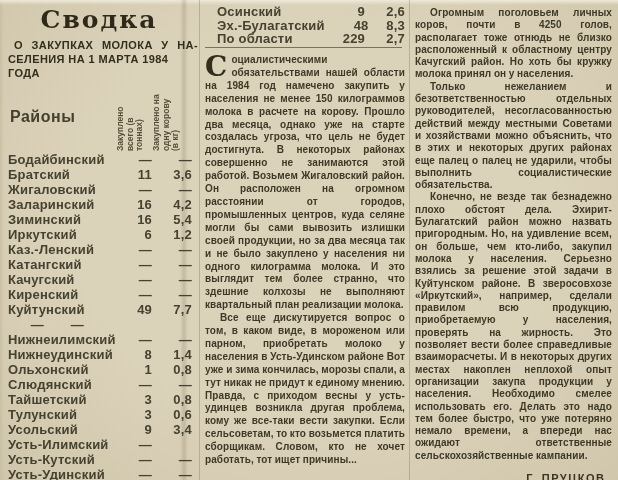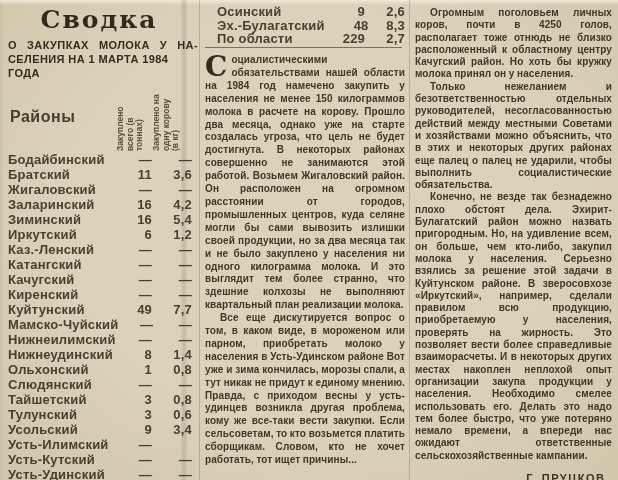--- a/index.html
+++ b/index.html
@@ -18,21 +18,21 @@
     background:linear-gradient(90deg, rgba(70,60,40,0) 0%, rgba(70,60,40,0.16) 50%, rgba(70,60,40,0) 100%);}
   .vrule{position:absolute;top:0;bottom:0;width:1px;background:rgba(95,85,62,0.28);}
   .hrule{position:absolute;height:1px;background:rgba(70,62,44,0.65);}
 
   
   .title{position:absolute;left:8px;top:5px;width:182px;text-align:center;
     font-family:"DejaVu Serif", serif;font-weight:bold;font-size:25px;
     letter-spacing:2px;color:#2e2918;}
   .headline{position:absolute;left:8px;top:38px;width:190px;
     font-weight:bold;font-size:11px;line-height:14px;letter-spacing:0.4px;color:#322e1d;}
-  .headline .l1{text-align:justify;text-align-last:justify;}
+  .headline .l1{text-align:justify;text-align-last:justify;margin-left:6px;}
   .rayony{position:absolute;left:10px;top:108px;font-weight:bold;font-size:16px;letter-spacing:0.5px;}
   .vh{position:absolute;width:62px;height:40px;transform:rotate(-90deg);
     font-size:8.5px;line-height:9.5px;font-weight:bold;color:#55503c;text-align:left;}
   .vh1{left:105px;top:100px;}
   .vh2{left:141px;top:100px;}
   .t-rows{position:absolute;left:8px;top:152px;width:184px;height:322px;
     display:flex;flex-direction:column;justify-content:space-between;}
   .t-row{display:flex;align-items:baseline;font-size:13px;font-weight:bold;
     letter-spacing:0.2px;color:#464230;white-space:nowrap;}
   .t-name{flex:1;}
@@ -126,21 +126,20 @@
       <span class="t-name">Киренский</span>
       <span class="t-tons">—</span>
       <span class="t-kg">—</span>
     </div>
       <div class="t-row">
       <span class="t-name">Куйтунский</span>
       <span class="t-tons">49</span>
       <span class="t-kg">7,7</span>
     </div>
       <div class="t-row">
-      <span class="t-name">Мамско-Чуйский</span>
       <span class="t-tons">—</span>
       <span class="t-kg">—</span>
     </div>
       <div class="t-row">
       <span class="t-name">Нижнеилимский</span>
       <span class="t-tons">—</span>
       <span class="t-kg">—</span>
     </div>
       <div class="t-row">
       <span class="t-name">Нижнеудинский</span>

